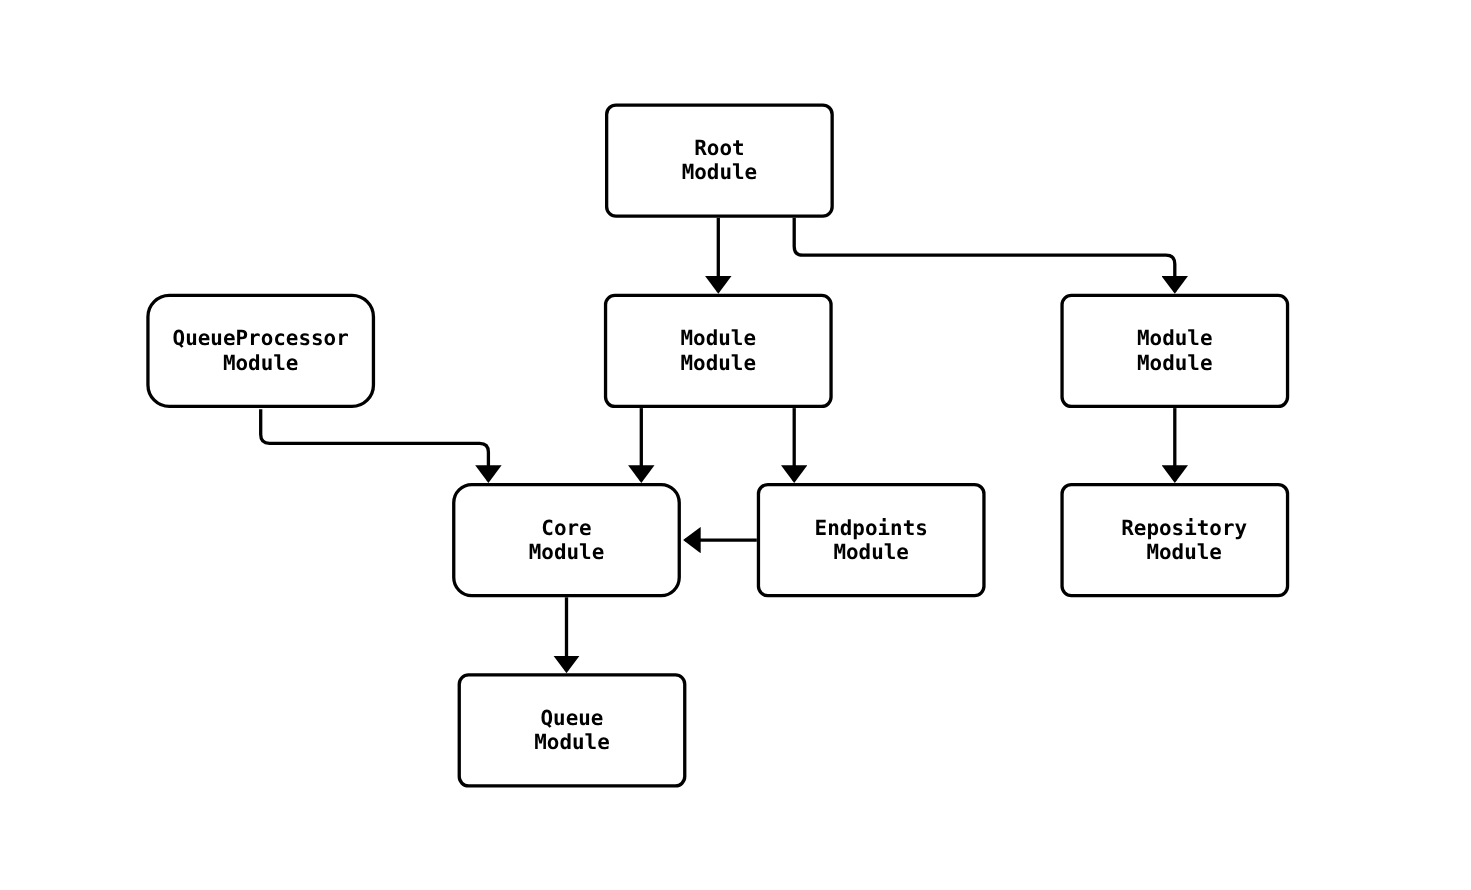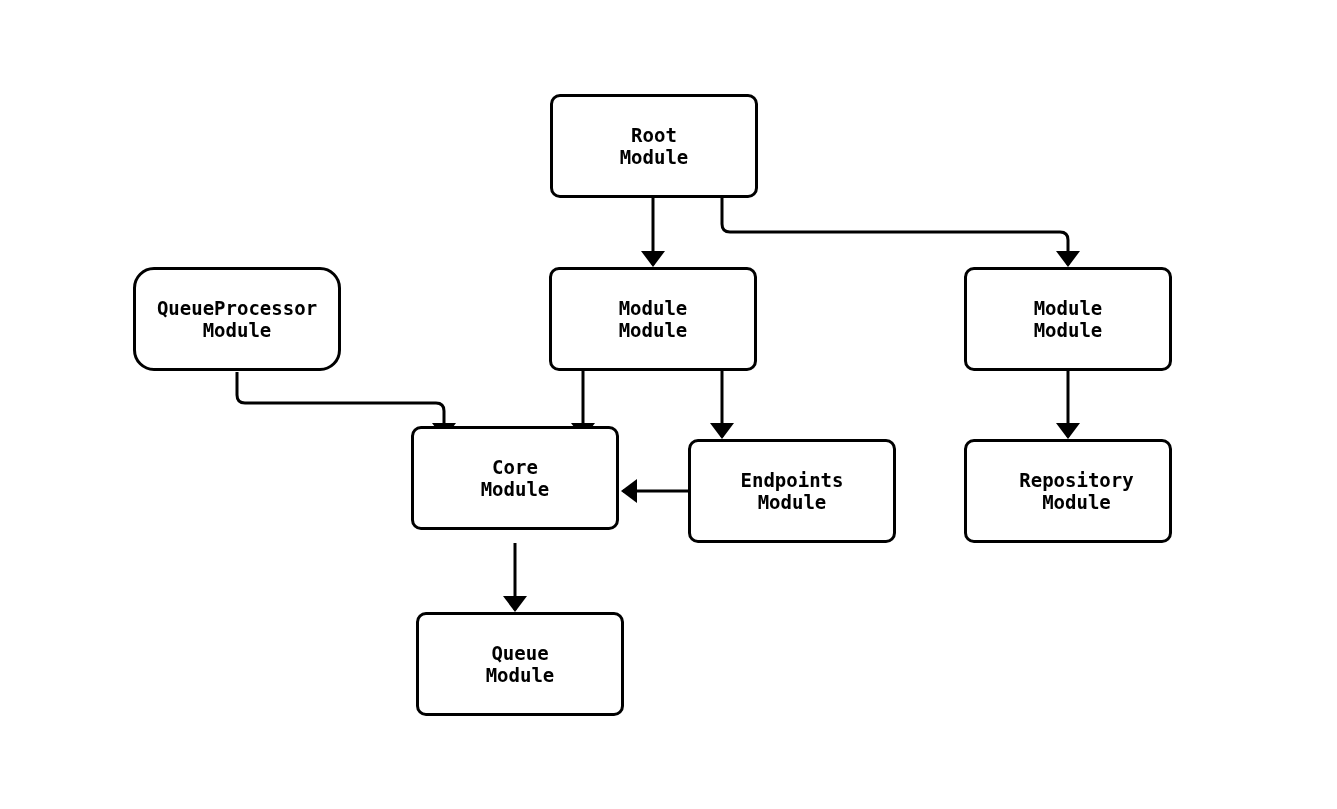--- a/index.html
+++ b/index.html
@@ -47,21 +47,21 @@
     font-weight: bold;
     line-height: 22px;
     color: #000000;
     white-space: nowrap;
   }
   
   #n-root          { left: 550px; top:  94px; }
   #n-queueproc     { left: 133px; top: 267px; border-radius: 21px; }
   #n-server        { left: 549px; top: 267px; }
   #n-global        { left: 964px; top: 267px; }
-  #n-core          { left: 411px; top: 426px; }
+  #n-core          { left: 411px; top: 439px; border-radius: 18px; }
   #n-endpoints     { left: 688px; top: 439px; }
   #n-repository    { left: 964px; top: 439px; padding-left: 17px; }
   #n-queue         { left: 416px; top: 612px; }
 </style>
 </head>
 <body>
 
 <div class="canvas">
 
   <svg class="edges" viewBox="0 0 1337 809" xmlns="http://www.w3.org/2000/svg">

